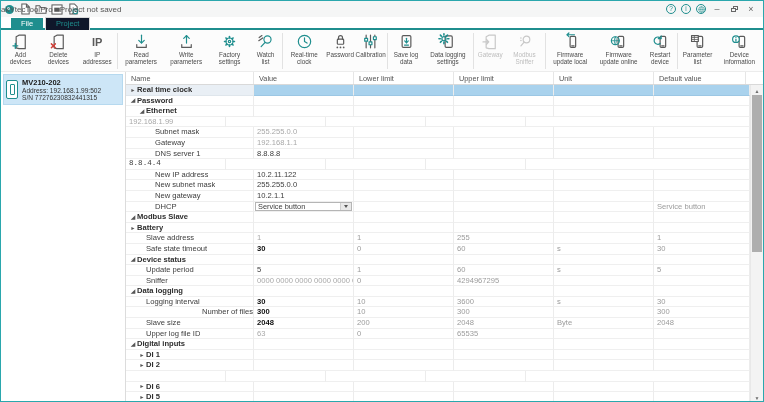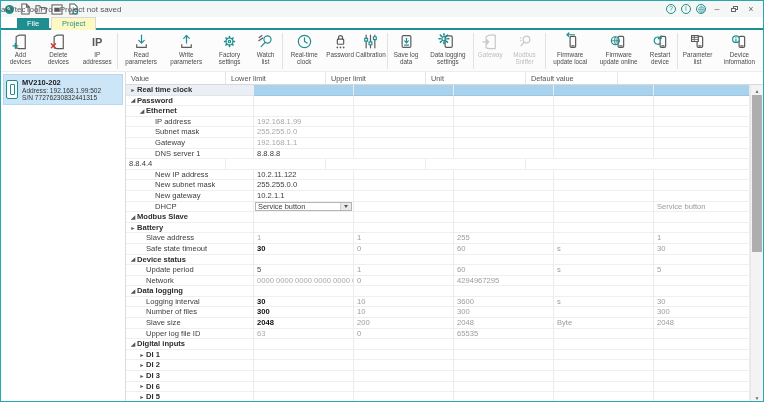--- a/index.html
+++ b/index.html
@@ -23,22 +23,22 @@
     font-size:6.5px; display:flex; align-items:center; justify-content:center; line-height:1; }
   .sys-btn { width:12px; height:11px; display:flex; align-items:center; justify-content:center; color:#666; font-size:9px; line-height:1; }
   .restore-glyph { position:relative; width:7px; height:6px; }
   .restore-glyph span { position:absolute; width:5px; height:4px; border:1px solid #666; background:#f5f6f6; }
   .restore-glyph span:first-child { right:0; top:0; }
   .restore-glyph span:last-child { left:0; bottom:0; }
   
   .tabstrip { height:13px; background:#fff; display:flex; align-items:flex-end; position:relative; }
   .tabstrip::after { content:""; position:absolute; left:0; right:0; bottom:0; height:2px; background:var(--accent,#1f8e8e); }
   .tab { padding:1px 10px 2px 10px; font-size:7.5px; position:relative; z-index:1; cursor:default; }
-  .tab.file { background:var(--accent,#1f8e8e); color:#fff; margin-left:16px; }
-  .tab.active { background:#fef9c3; color:var(--accent,#1f8e8e); border:1px solid #d8d8d8; border-bottom:none; margin-left:2px; }
+  .tab.file { background:var(--accent,#1f8e8e); color:#fff; margin-left:10px; }
+  .tab.active { background:#0f172a; color:var(--accent,#1f8e8e); border:1px solid #d8d8d8; border-bottom:none; margin-left:2px; }
   
   .toolbar { height:42px; background:#fcfcfc; display:flex; align-items:stretch; padding:1px 0 0 2px; border-bottom:1px solid #ececec; }
   .tgroup { display:flex; align-items:stretch; }
   .tdivider { width:1px; background:#e2e2e2; margin:2px 1px; }
   .tool { display:flex; flex-direction:column; align-items:center; padding:1px 3px 0 3px; max-width:52px; min-width:30px; cursor:default; }
   .tool .ticon { height:19px; display:flex; align-items:center; justify-content:center; }
   .tool .tlabel { font-size:6.3px; line-height:1.15; text-align:center; color:#4a4a4a; white-space:pre-line; }
   .tool.disabled .tlabel { color:#bdbdbd; }
   .ip-glyph { font-size:11px; font-weight:bold; color:#5a5a5a; letter-spacing:0; }
   
@@ -372,20 +372,21 @@
         <div class="device-text">
           <div class="device-name">MV210-202</div>
           <div class="device-line">Address: 192.168.1.99:502</div>
           <div class="device-line">S/N 77276230832441315</div>
         </div>
       </div>
     </div>
 
     <div class="gridwrap">
       <div class="gridhead">
+          <div class="hcell" style="width: 128px; flex: 0 0 auto;">Name</div>
           <div class="hcell" style="width: 100px;">Value</div>
           <div class="hcell" style="width: 100px;">Lower limit</div>
           <div class="hcell" style="width: 100px;">Upper limit</div>
           <div class="hcell" style="width: 100px;">Unit</div>
           <div class="hcell" style="width: 92px;">Default value</div>
           <div class="hcell hcorner" style="flex: 1 1 0%;"></div>
         </div>
       <div class="gridbody">
         <div class="rows">
             <div class="row group selected">
@@ -418,69 +419,64 @@
                 <span class="expander">◢</span>
                 <span style="overflow: hidden; white-space: nowrap;">Ethernet</span>
               </div>
               <div class="cell vcell" style="width: 100px; flex: 0 0 auto;"></div>
               <div class="cell" style="width: 100px; flex: 0 0 auto;"></div>
               <div class="cell" style="width: 100px; flex: 0 0 auto;"></div>
               <div class="cell" style="width: 100px; flex: 0 0 auto;"></div>
               <div class="cell" style="width: 92px; flex: 1 1 0%;"></div>
             </div>
             <div class="row">
+              <div class="cell vcell v-gray" style="width: 100px; flex: 0 0 auto;">192.168.1.99</div>
+              <div class="cell" style="width: 100px; flex: 0 0 auto;"></div>
+              <div class="cell" style="width: 100px; flex: 0 0 auto;"></div>
+              <div class="cell" style="width: 100px; flex: 0 0 auto;"></div>
+              <div class="cell" style="width: 92px; flex: 1 1 0%;"></div>
+            </div>
+            <div class="row">
               <div class="cell namec" style="width: 128px; flex: 0 0 auto;">
                 <span style="width: 21px; flex: 0 0 auto;"></span>
                 <span class="expander"></span>
-                <span style="overflow: hidden; white-space: nowrap;">IP address</span>
-              </div>
-              <div class="cell vcell v-gray" style="width: 100px; flex: 0 0 auto;">192.168.1.99</div>
+                <span style="overflow: hidden; white-space: nowrap;">Subnet mask</span>
+              </div>
+              <div class="cell vcell v-gray" style="width: 100px; flex: 0 0 auto;">255.255.0.0</div>
               <div class="cell" style="width: 100px; flex: 0 0 auto;"></div>
               <div class="cell" style="width: 100px; flex: 0 0 auto;"></div>
               <div class="cell" style="width: 100px; flex: 0 0 auto;"></div>
               <div class="cell" style="width: 92px; flex: 1 1 0%;"></div>
             </div>
             <div class="row">
               <div class="cell namec" style="width: 128px; flex: 0 0 auto;">
                 <span style="width: 21px; flex: 0 0 auto;"></span>
                 <span class="expander"></span>
-                <span style="overflow: hidden; white-space: nowrap;">Subnet mask</span>
-              </div>
-              <div class="cell vcell v-gray" style="width: 100px; flex: 0 0 auto;">255.255.0.0</div>
+                <span style="overflow: hidden; white-space: nowrap;">Gateway</span>
+              </div>
+              <div class="cell vcell v-gray" style="width: 100px; flex: 0 0 auto;">192.168.1.1</div>
               <div class="cell" style="width: 100px; flex: 0 0 auto;"></div>
               <div class="cell" style="width: 100px; flex: 0 0 auto;"></div>
               <div class="cell" style="width: 100px; flex: 0 0 auto;"></div>
               <div class="cell" style="width: 92px; flex: 1 1 0%;"></div>
             </div>
             <div class="row">
               <div class="cell namec" style="width: 128px; flex: 0 0 auto;">
                 <span style="width: 21px; flex: 0 0 auto;"></span>
                 <span class="expander"></span>
-                <span style="overflow: hidden; white-space: nowrap;">Gateway</span>
-              </div>
-              <div class="cell vcell v-gray" style="width: 100px; flex: 0 0 auto;">192.168.1.1</div>
-              <div class="cell" style="width: 100px; flex: 0 0 auto;"></div>
-              <div class="cell" style="width: 100px; flex: 0 0 auto;"></div>
-              <div class="cell" style="width: 100px; flex: 0 0 auto;"></div>
-              <div class="cell" style="width: 92px; flex: 1 1 0%;"></div>
-            </div>
-            <div class="row">
-              <div class="cell namec" style="width: 128px; flex: 0 0 auto;">
-                <span style="width: 21px; flex: 0 0 auto;"></span>
-                <span class="expander"></span>
                 <span style="overflow: hidden; white-space: nowrap;">DNS server 1</span>
               </div>
               <div class="cell vcell" style="width: 100px; flex: 0 0 auto;">8.8.8.8</div>
               <div class="cell" style="width: 100px; flex: 0 0 auto;"></div>
               <div class="cell" style="width: 100px; flex: 0 0 auto;"></div>
               <div class="cell" style="width: 100px; flex: 0 0 auto;"></div>
               <div class="cell" style="width: 92px; flex: 1 1 0%;"></div>
             </div>
             <div class="row">
-              <div class="cell vcell" style="width: 100px; flex: 0 0 auto;">8.8.4.4</div>
+              <div class="cell vcell" style="width: 100px; flex: 0 0 auto; font-family: Liberation Mono, monospace;">8.8.4.4</div>
               <div class="cell" style="width: 100px; flex: 0 0 auto;"></div>
               <div class="cell" style="width: 100px; flex: 0 0 auto;"></div>
               <div class="cell" style="width: 100px; flex: 0 0 auto;"></div>
               <div class="cell" style="width: 92px; flex: 1 1 0%;"></div>
             </div>
             <div class="row">
               <div class="cell namec" style="width: 128px; flex: 0 0 auto;">
                 <span style="width: 21px; flex: 0 0 auto;"></span>
                 <span class="expander"></span>
                 <span style="overflow: hidden; white-space: nowrap;">New IP address</span>
@@ -601,21 +597,21 @@
               <div class="cell vcell" style="width: 100px; flex: 0 0 auto;">5</div>
               <div class="cell" style="width: 100px; flex: 0 0 auto;">1</div>
               <div class="cell" style="width: 100px; flex: 0 0 auto;">60</div>
               <div class="cell" style="width: 100px; flex: 0 0 auto;">s</div>
               <div class="cell" style="width: 92px; flex: 1 1 0%;">5</div>
             </div>
             <div class="row">
               <div class="cell namec" style="width: 128px; flex: 0 0 auto;">
                 <span style="width: 12px; flex: 0 0 auto;"></span>
                 <span class="expander"></span>
-                <span style="overflow: hidden; white-space: nowrap;">Network</span>
+                <span style="overflow: hidden; white-space: nowrap;">Sniffer</span>
               </div>
               <div class="cell vcell v-gray" style="width: 100px; flex: 0 0 auto;">0000 0000 0000 0000 0000 0000 0000 0000</div>
               <div class="cell" style="width: 100px; flex: 0 0 auto;">0</div>
               <div class="cell" style="width: 100px; flex: 0 0 auto;">4294967295</div>
               <div class="cell" style="width: 100px; flex: 0 0 auto;"></div>
               <div class="cell" style="width: 92px; flex: 1 1 0%;"></div>
             </div>
             <div class="row group">
               <div class="cell namec" style="width: 128px; flex: 0 0 auto;">
                 <span style="width: 3px; flex: 0 0 auto;"></span>
@@ -634,21 +630,21 @@
                 <span class="expander"></span>
                 <span style="overflow: hidden; white-space: nowrap;">Logging interval</span>
               </div>
               <div class="cell vcell v-bold" style="width: 100px; flex: 0 0 auto;">30</div>
               <div class="cell" style="width: 100px; flex: 0 0 auto;">10</div>
               <div class="cell" style="width: 100px; flex: 0 0 auto;">3600</div>
               <div class="cell" style="width: 100px; flex: 0 0 auto;">s</div>
               <div class="cell" style="width: 92px; flex: 1 1 0%;">30</div>
             </div>
             <div class="row">
-              <div class="cell namec" style="width: 128px; flex: 0 0 auto;">
+              <div class="cell namec" style="width: 128px; flex: 0 0 auto; justify-content: flex-end;">
                 <span style="width: 12px; flex: 0 0 auto;"></span>
                 <span class="expander"></span>
                 <span style="overflow: hidden; white-space: nowrap;">Number of files</span>
               </div>
               <div class="cell vcell v-bold" style="width: 100px; flex: 0 0 auto;">300</div>
               <div class="cell" style="width: 100px; flex: 0 0 auto;">10</div>
               <div class="cell" style="width: 100px; flex: 0 0 auto;">300</div>
               <div class="cell" style="width: 100px; flex: 0 0 auto;"></div>
               <div class="cell" style="width: 92px; flex: 1 1 0%;">300</div>
             </div>
@@ -706,25 +702,20 @@
                 <span class="expander">▸</span>
                 <span style="overflow: hidden; white-space: nowrap;">DI 2</span>
               </div>
               <div class="cell vcell" style="width: 100px; flex: 0 0 auto;"></div>
               <div class="cell" style="width: 100px; flex: 0 0 auto;"></div>
               <div class="cell" style="width: 100px; flex: 0 0 auto;"></div>
               <div class="cell" style="width: 100px; flex: 0 0 auto;"></div>
               <div class="cell" style="width: 92px; flex: 1 1 0%;"></div>
             </div>
             <div class="row group">
-              <div class="cell namec" style="width: 128px; flex: 0 0 auto;">
-                <span style="width: 12px; flex: 0 0 auto;"></span>
-                <span class="expander">▸</span>
-                <span style="overflow: hidden; white-space: nowrap;">DI 3</span>
-              </div>
               <div class="cell vcell" style="width: 100px; flex: 0 0 auto;"></div>
               <div class="cell" style="width: 100px; flex: 0 0 auto;"></div>
               <div class="cell" style="width: 100px; flex: 0 0 auto;"></div>
               <div class="cell" style="width: 100px; flex: 0 0 auto;"></div>
               <div class="cell" style="width: 92px; flex: 1 1 0%;"></div>
             </div>
             <div class="row group">
               <div class="cell namec" style="width: 128px; flex: 0 0 auto;">
                 <span style="width: 12px; flex: 0 0 auto;"></span>
                 <span class="expander">▸</span>

